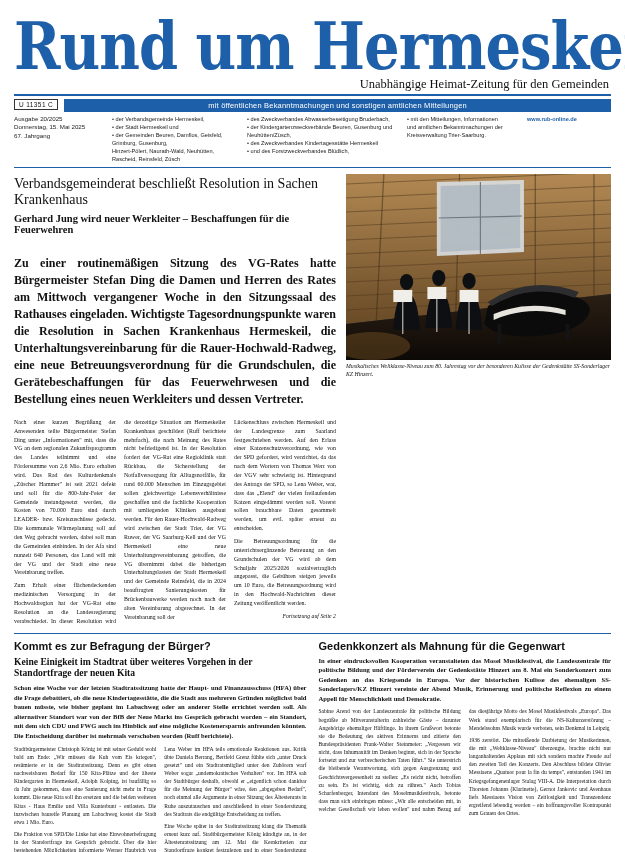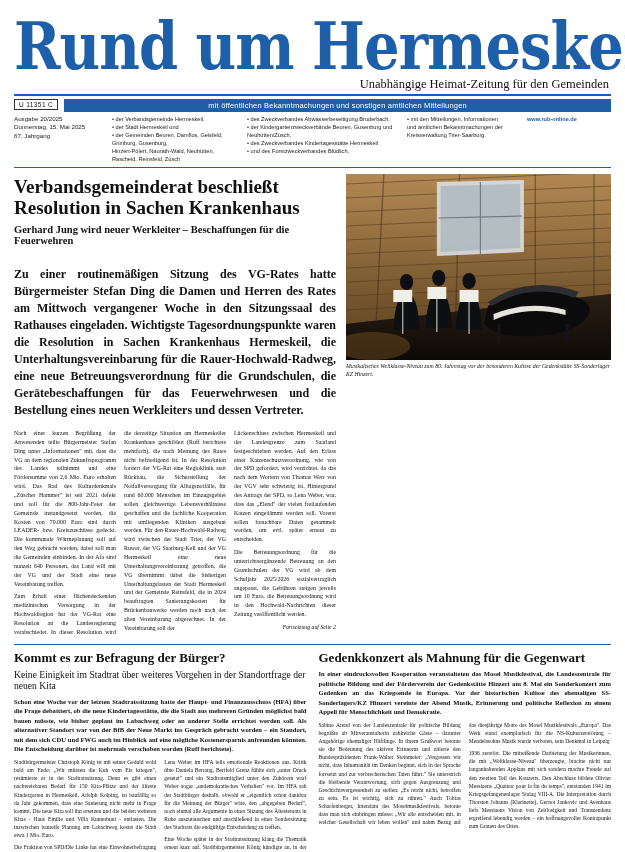--- a/index.html
+++ b/index.html
@@ -88,22 +88,22 @@
   
   .lead {
     display:flex;
     gap: 10px;
     margin-top: 6px;
   }
   .lead-left { width: 322px; }
   .lead-right { flex:1; }
   h1.headline {
     font-family: "Liberation Serif", serif;
-    font-weight: 700;
-    font-size: 19px;
+    font-weight: 400;
+    font-size: 14px;
     line-height: 1.12;
     margin: 2px 0 5px 0;
   }
   .subhead {
     font-family: "Liberation Serif", serif;
     font-weight:700;
     font-size: 10.5px;
     margin-bottom: 20px;
   }
   .intro {
@@ -137,28 +137,28 @@
     font-style: italic;
     line-height:1.35;
     margin-top: 3px;
   }
 
   
   .hr-blue { border:0; border-top:1.5px solid #1d5fa8; margin: 7px 0 6px 0; }
   .lower { display:flex; gap: 12px; }
   .lower-col { width: 50%; }
   h2.headline2 {
-    font-family: Liberation Serif, serif;
+    font-family: Liberation Sans, sans-serif;
     font-weight:700;
-    font-size: 13px;
+    font-size: 11px;
     line-height:1.1;
     margin: 0 0 4px 0;
   }
   .subhead2 {
-    font-weight:400;
+    font-weight:700;
     font-size: 9.6px;
     line-height:1.18;
     margin-bottom: 5px;
   }
   .intro2 {
     font-size: 6.6px;
     line-height:1.45;
     text-align:justify;
     font-weight:700;
     margin-bottom: 4px;

